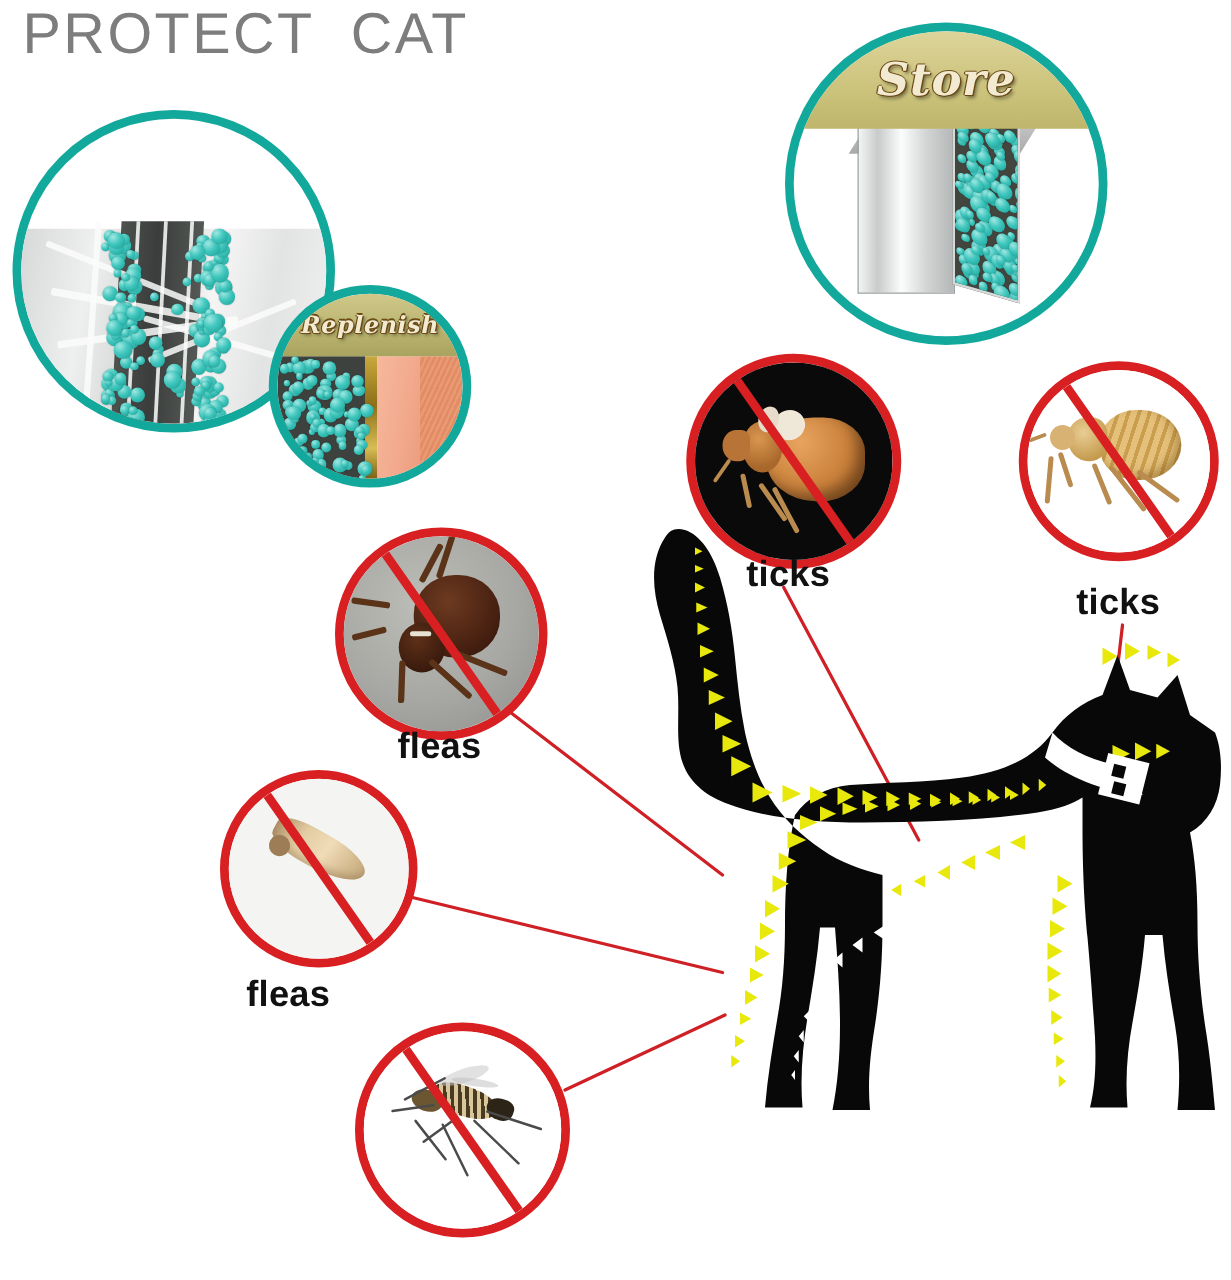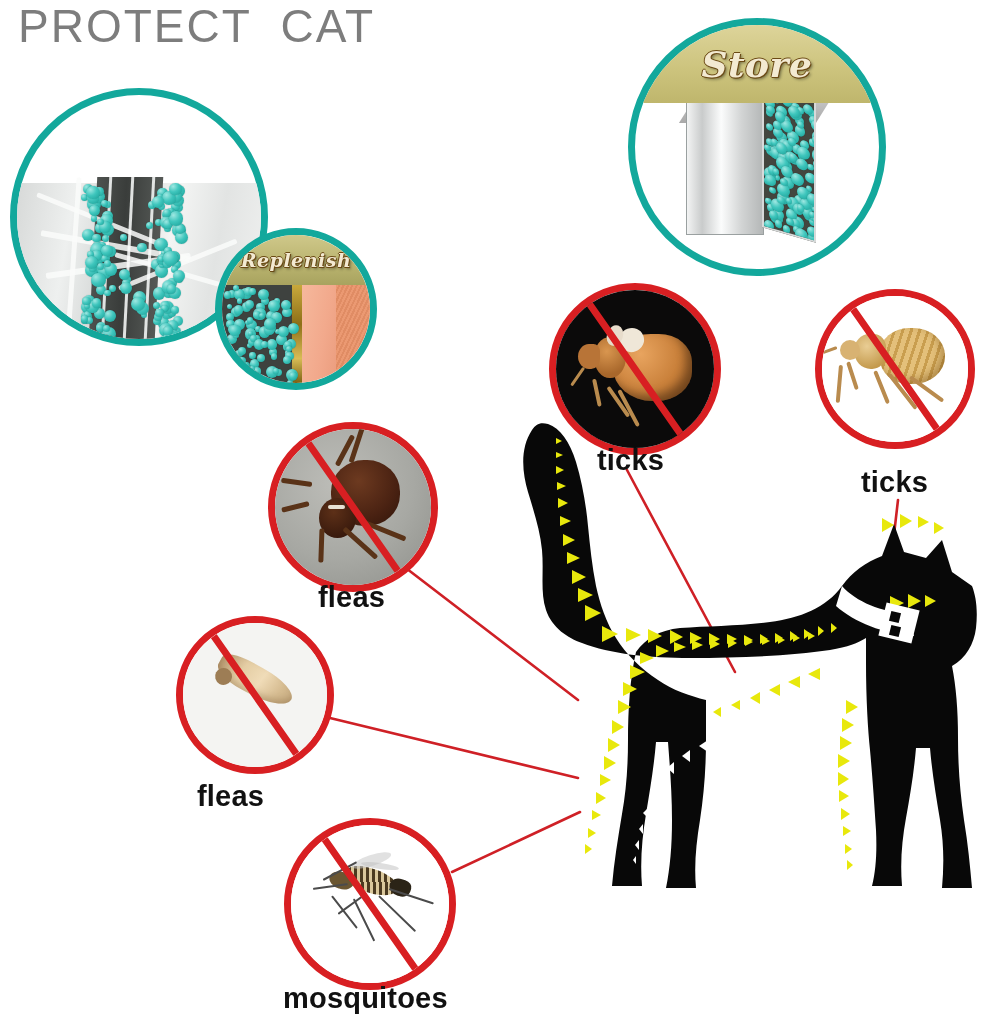--- a/index.html
+++ b/index.html
@@ -653,21 +653,20 @@
       <div class="leg thin" style="left:20%;top:34%;width:24%;transform:rotate(-28deg);"></div>
       <div class="leg thin" style="left:14%;top:40%;width:22%;transform:rotate(-8deg);"></div>
       <div class="leg thin" style="left:26%;top:44%;width:26%;transform:rotate(52deg);"></div>
       <div class="leg thin" style="left:40%;top:46%;width:30%;transform:rotate(64deg);"></div>
       <div class="leg thin" style="left:56%;top:44%;width:32%;transform:rotate(44deg);"></div>
       <div class="leg thin" style="left:62%;top:40%;width:30%;transform:rotate(18deg);"></div>
       <div class="leg thin" style="left:30%;top:56%;width:22%;transform:rotate(-36deg);"></div>
       <div class="slash"></div>
     </div>
   </div>
-  <div class="pest-label" style="left:283px;top:982px;">mosquitoes</div>
 
   <svg id="cat" viewBox="0 0 495 624">
 
     <path fill="#080808" d="
       M 42 30
       C 30 48, 32 72, 38 92
       C 44 112, 50 130, 52 150
       C 54 172, 50 192, 56 210
       C 62 228, 78 238, 92 243
       C 120 254, 160 258, 200 258

